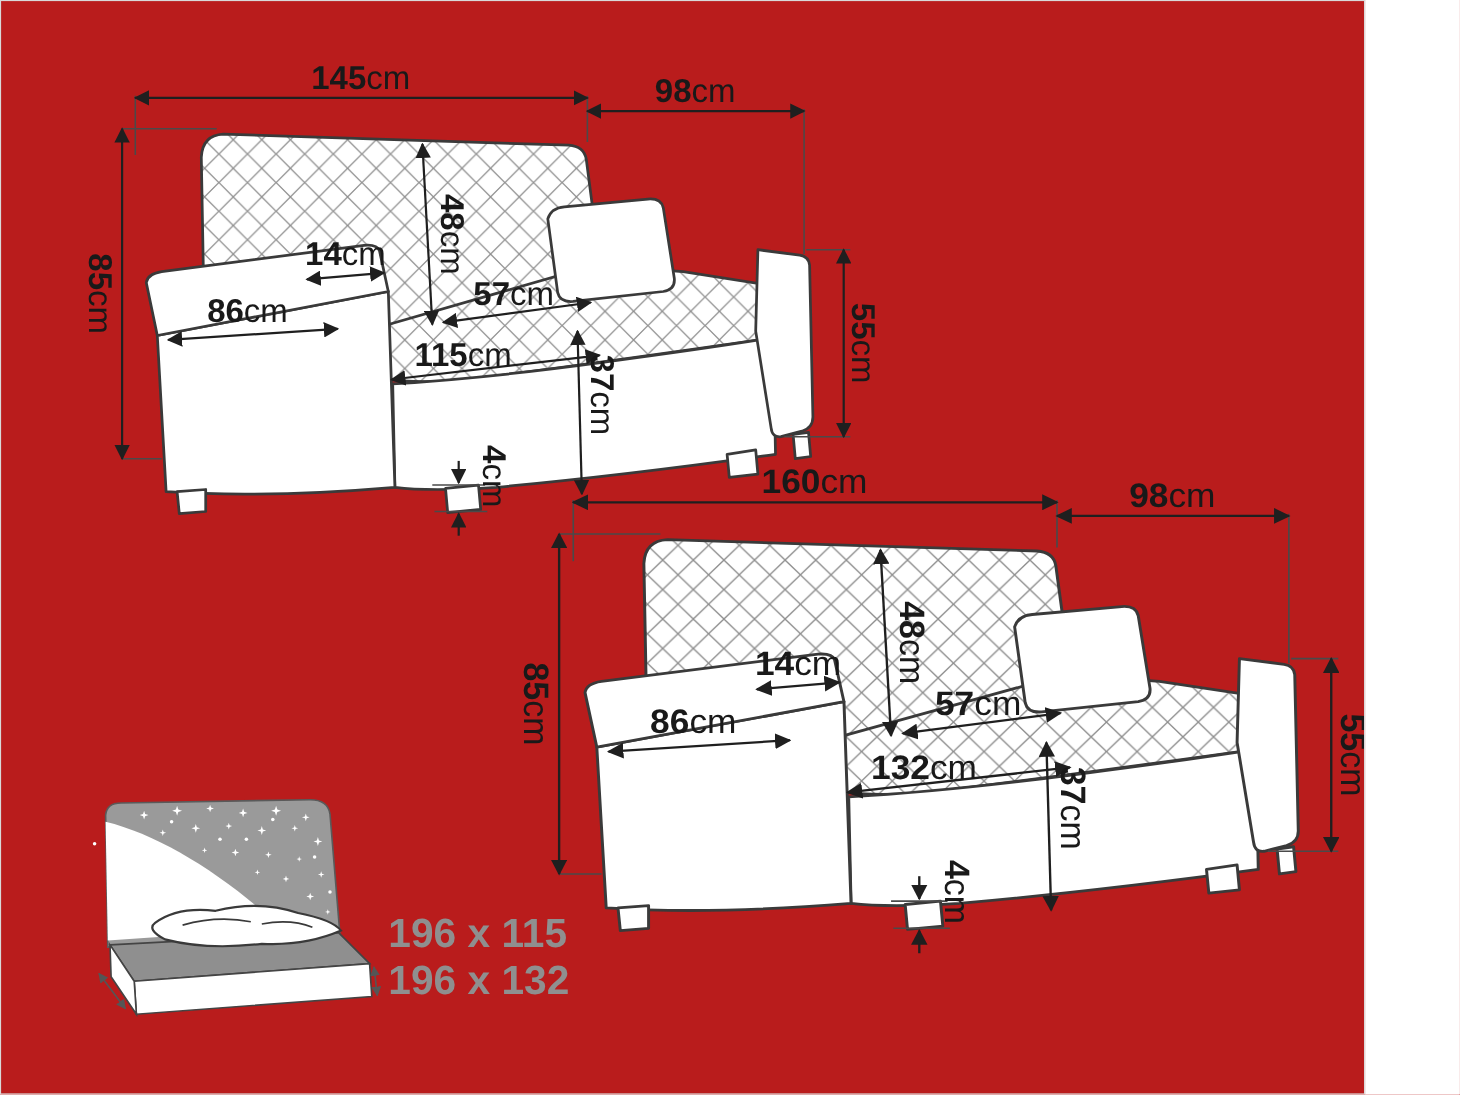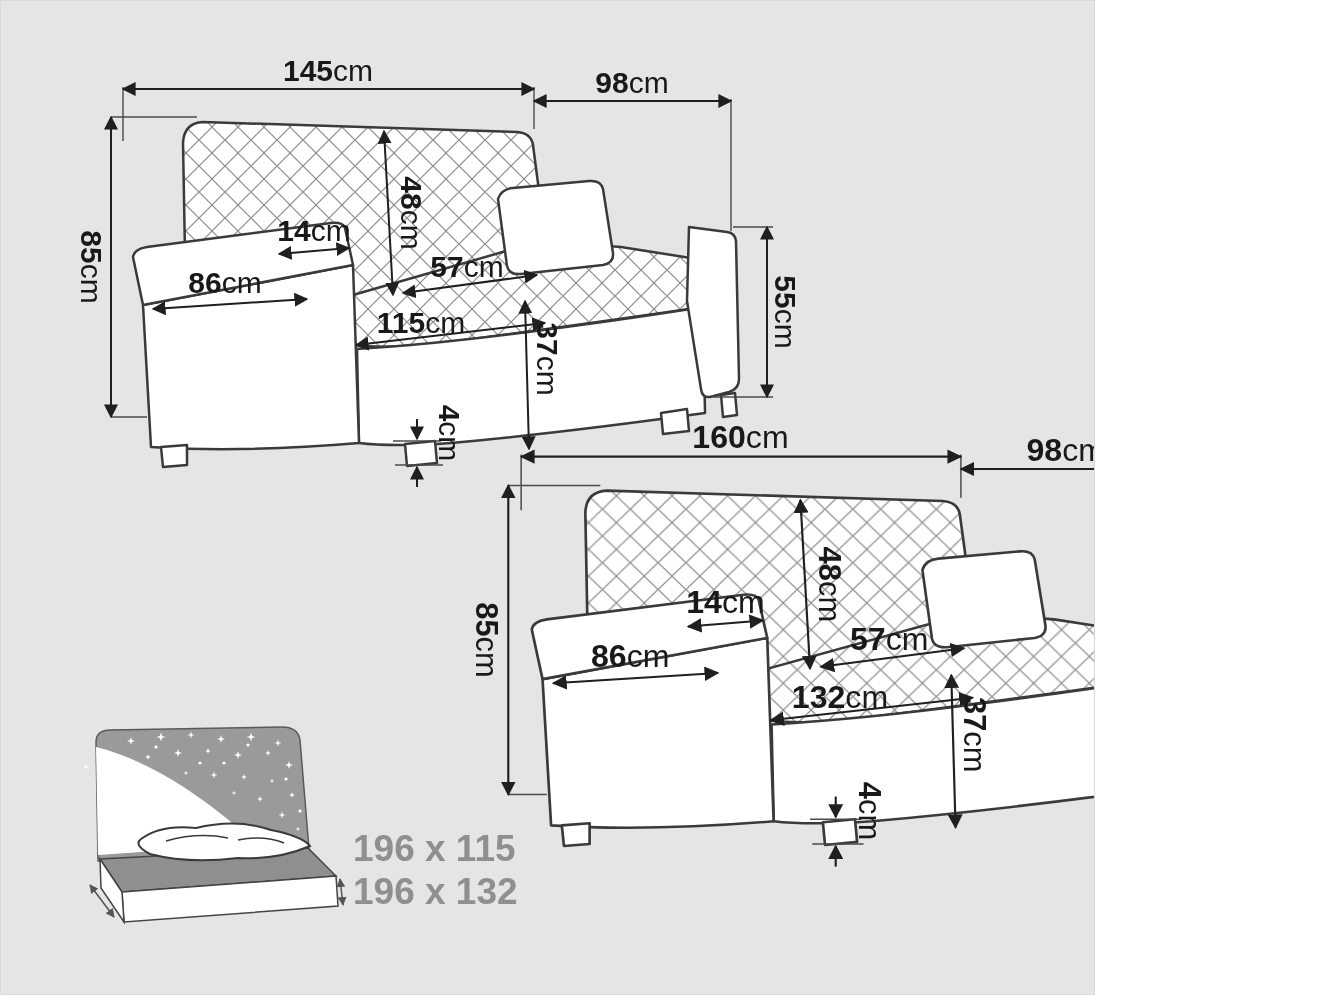--- a/index.html
+++ b/index.html
@@ -1,16 +1,16 @@
 <!DOCTYPE html>
 <html><head>
 <meta charset="utf-8">
 <style>
   html,body{margin:0;padding:0;background:#fff;}
-  .canvas{width:1095px;height:995px;box-sizing:border-box;border:1px solid #d9d9d9;background:#e5e5e5;position:relative;overflow:hidden;}
+  .canvas{width:1241px;height:995px;box-sizing:border-box;border:1px solid #d9d9d9;background:#b91c1c;position:relative;overflow:hidden;}
   svg{display:block;}
   .outline{fill:#ffffff;stroke:#3a3a3a;stroke-width:2.5;stroke-linejoin:round;stroke-linecap:round;}
   .quilt{fill:url(#quiltpat);stroke:#3a3a3a;stroke-width:2.5;stroke-linejoin:round;}
   .dimline{stroke:#1f1f1f;stroke-width:2;fill:none;}
   .extline{stroke:#4a4a4a;stroke-width:1.4;fill:none;}
   .dim{font-family:"Liberation Sans",sans-serif;font-size:30px;fill:#191919;}
   .dim .num{font-weight:700;}
   .dim .unit{font-weight:400;}
   .bedlabel{font-family:"Liberation Sans",sans-serif;font-size:37px;font-weight:700;fill:#8f8f8f;}
   .bedarrow{stroke:#555;stroke-width:1.5;fill:none;}

